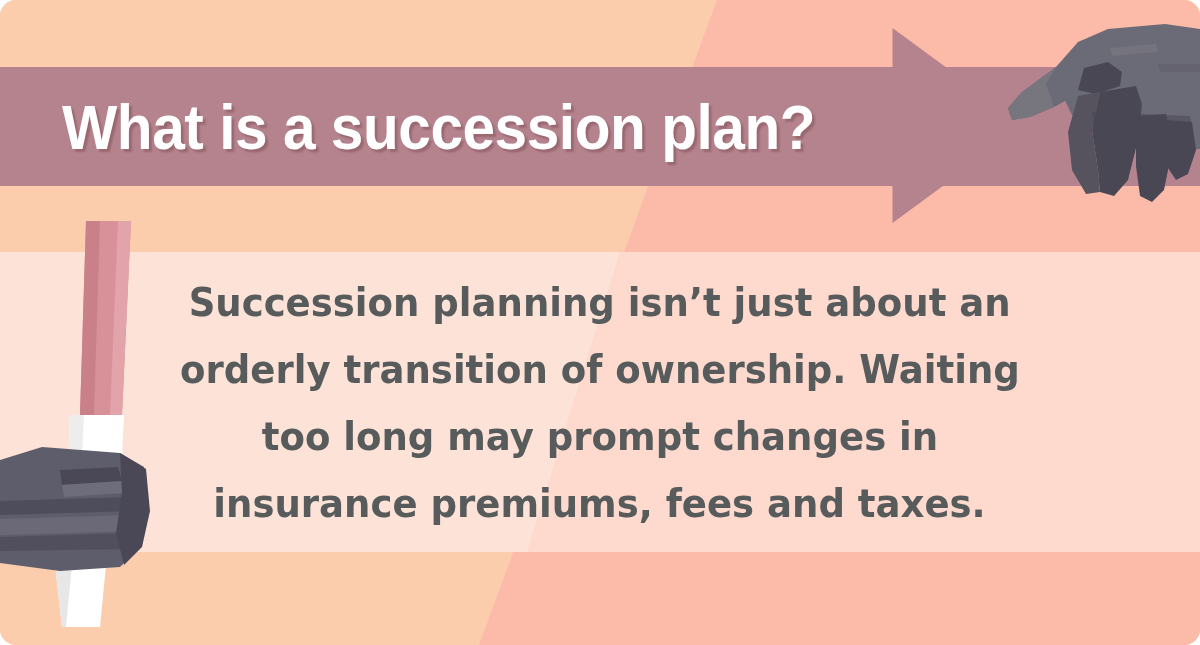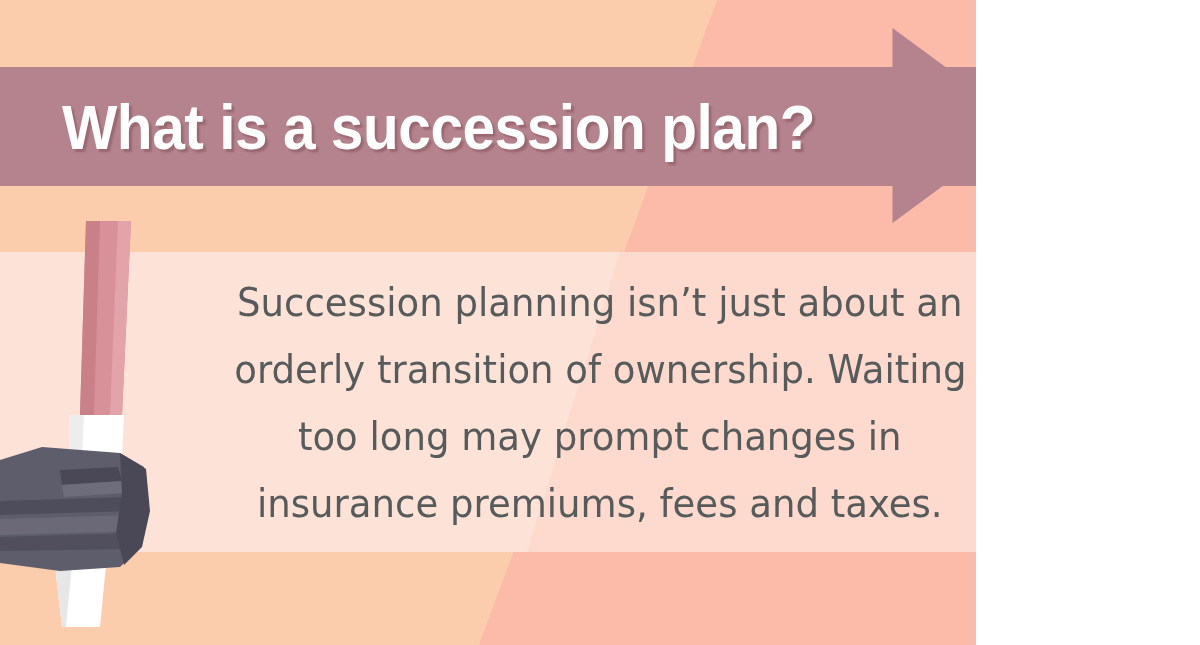--- a/index.html
+++ b/index.html
@@ -2,25 +2,26 @@
 <html><head>
 <meta charset="utf-8">
 <style>
   html, body {
     margin: 0;
     padding: 0;
     background: #ffffff;
   }
   #infographic {
     position: relative;
-    width: 976px;
+    width: 1200px;
     height: 645px;
     overflow: hidden;
     font-family: "Liberation Sans", sans-serif;
     background: #FBCCAC;
+    border-radius: 16px;
   }
 
   
   .bg-left {
     position: absolute;
     inset: 0;
     background: #FBCDAD;
   }
   .bg-right {
     position: absolute;
@@ -104,21 +105,21 @@
     height: 290px;
     display: flex;
     flex-direction: column;
     align-items: center;
     justify-content: center;
     z-index: 5;
     color: #575B5B;
     font-family: "DejaVu Sans", sans-serif;
     font-size: 39px;
     line-height: 67px;
-    font-weight: 400;
+    font-weight: 700;
     text-align: center;
     pointer-events: none;
   }
   .body-text span {
     display: block;
     white-space: nowrap;
     transform: scaleX(0.95);
   }
 
   

